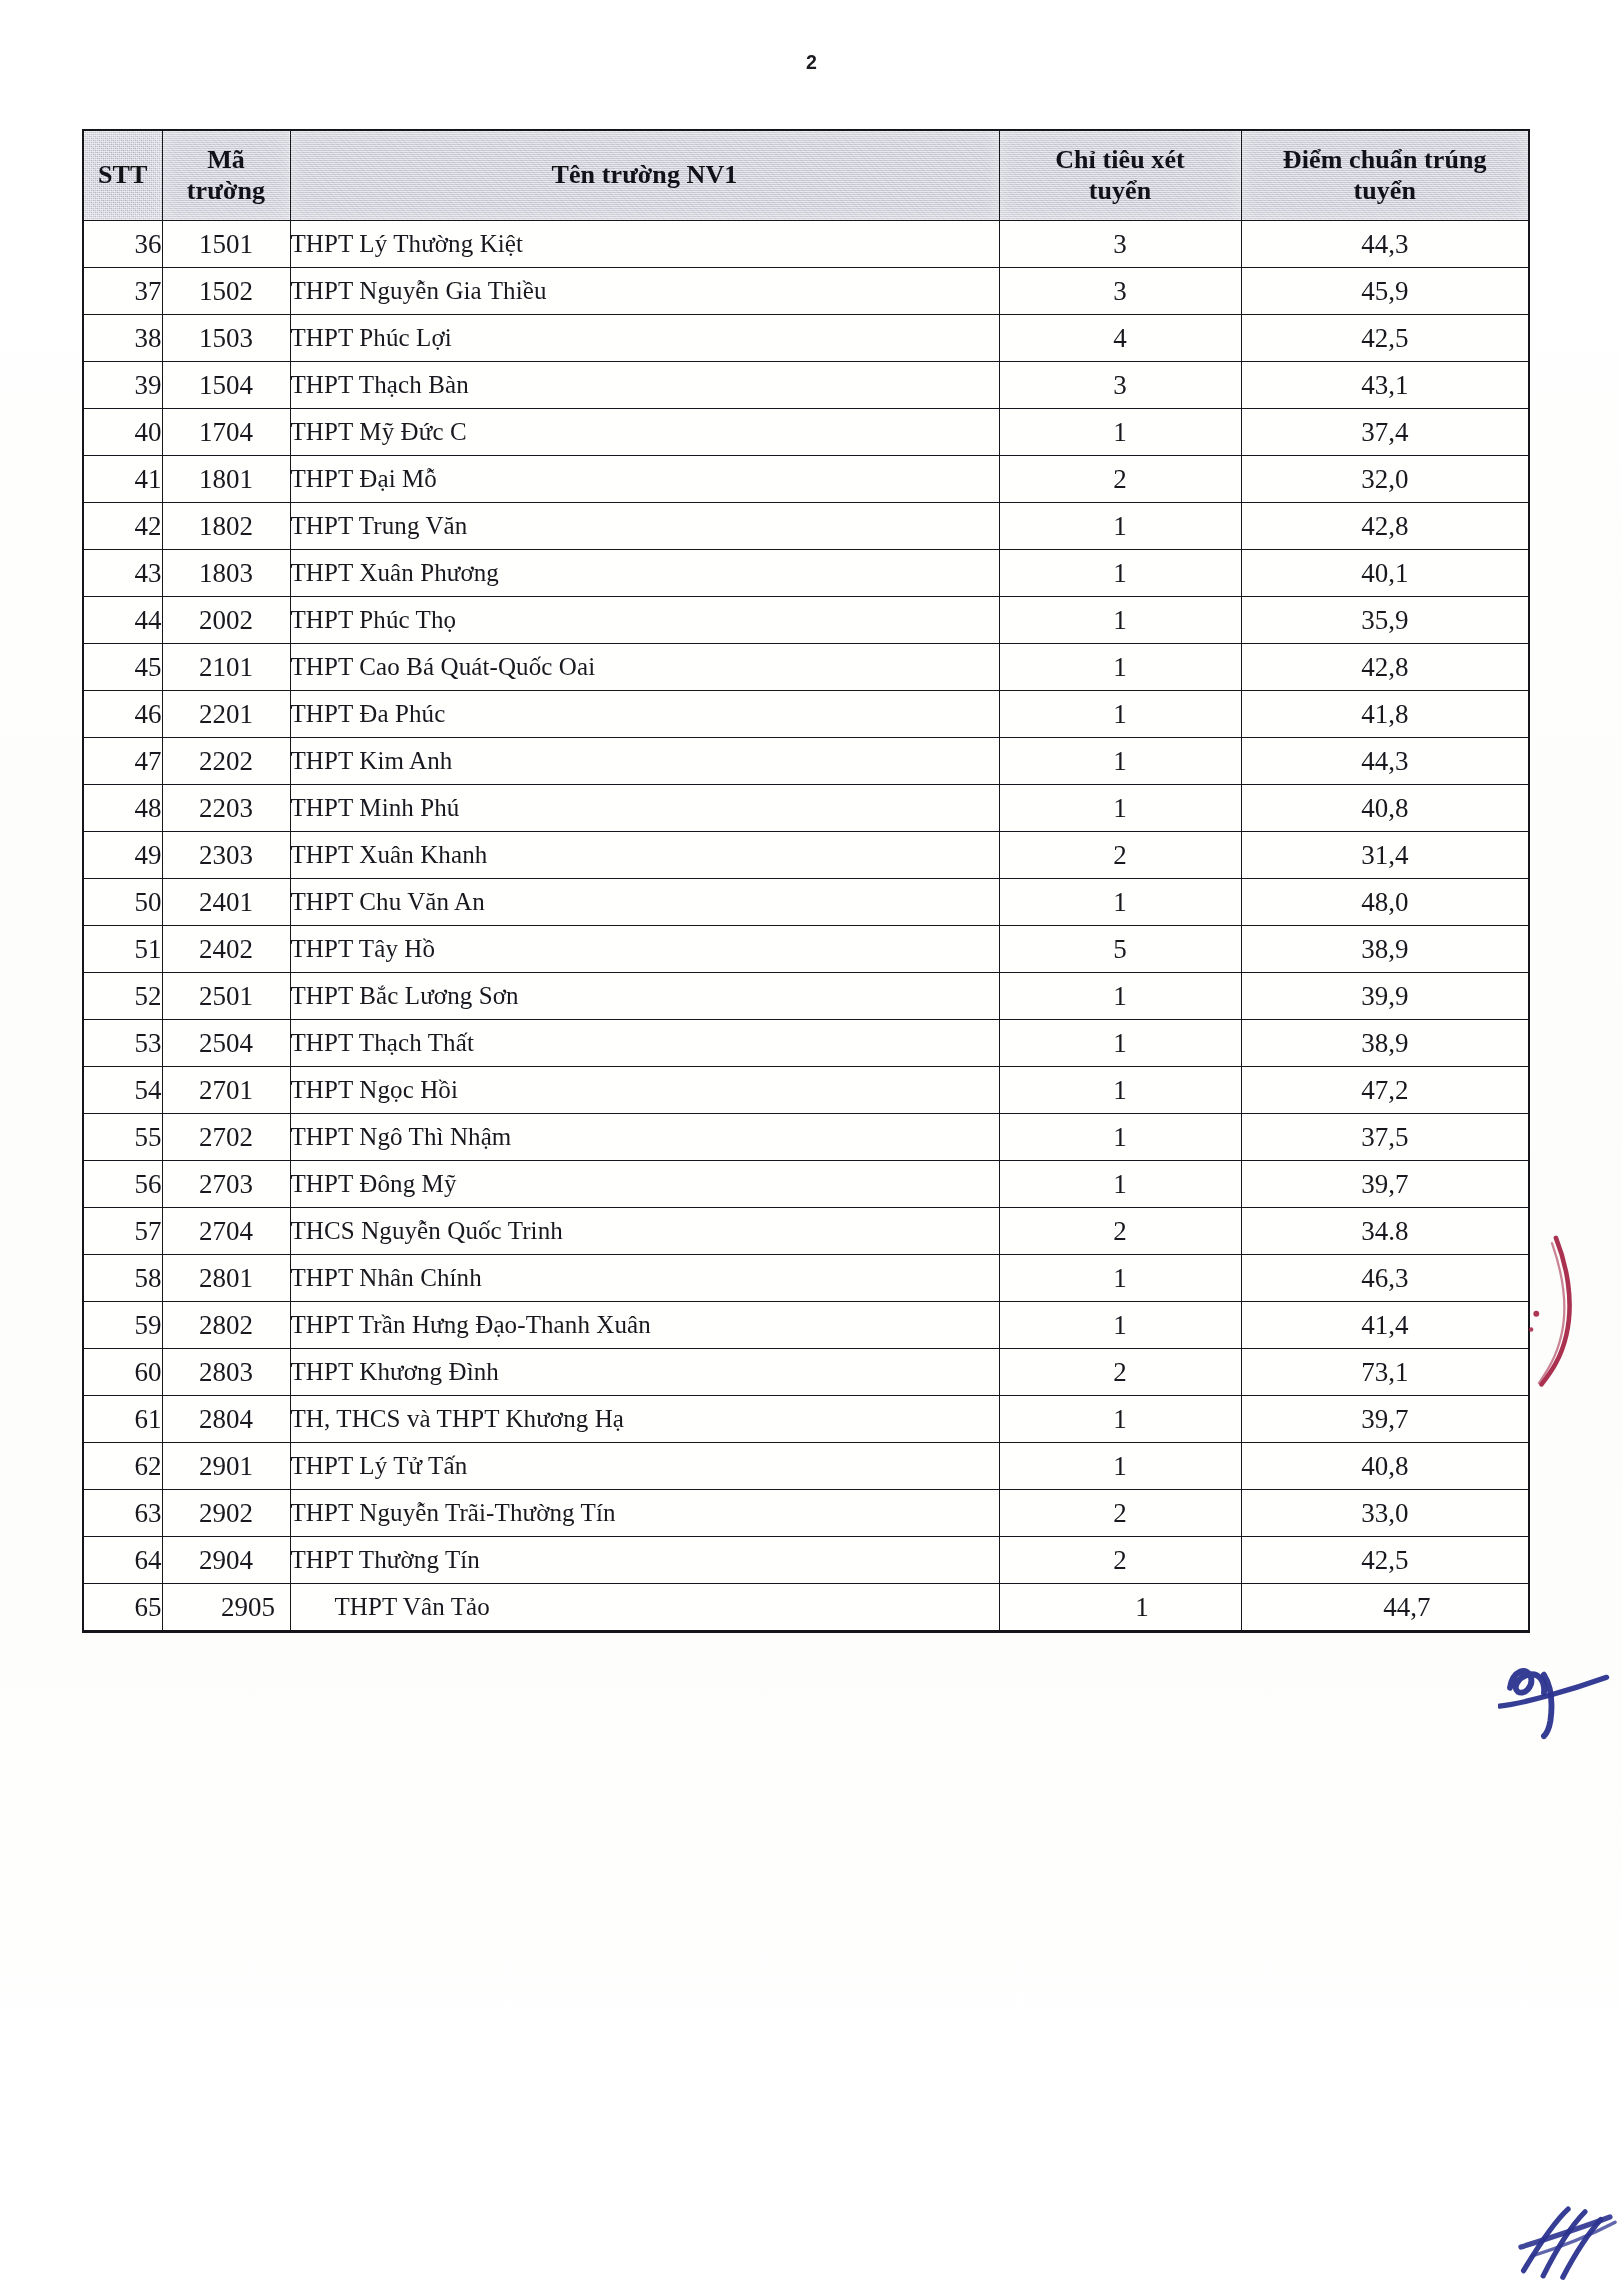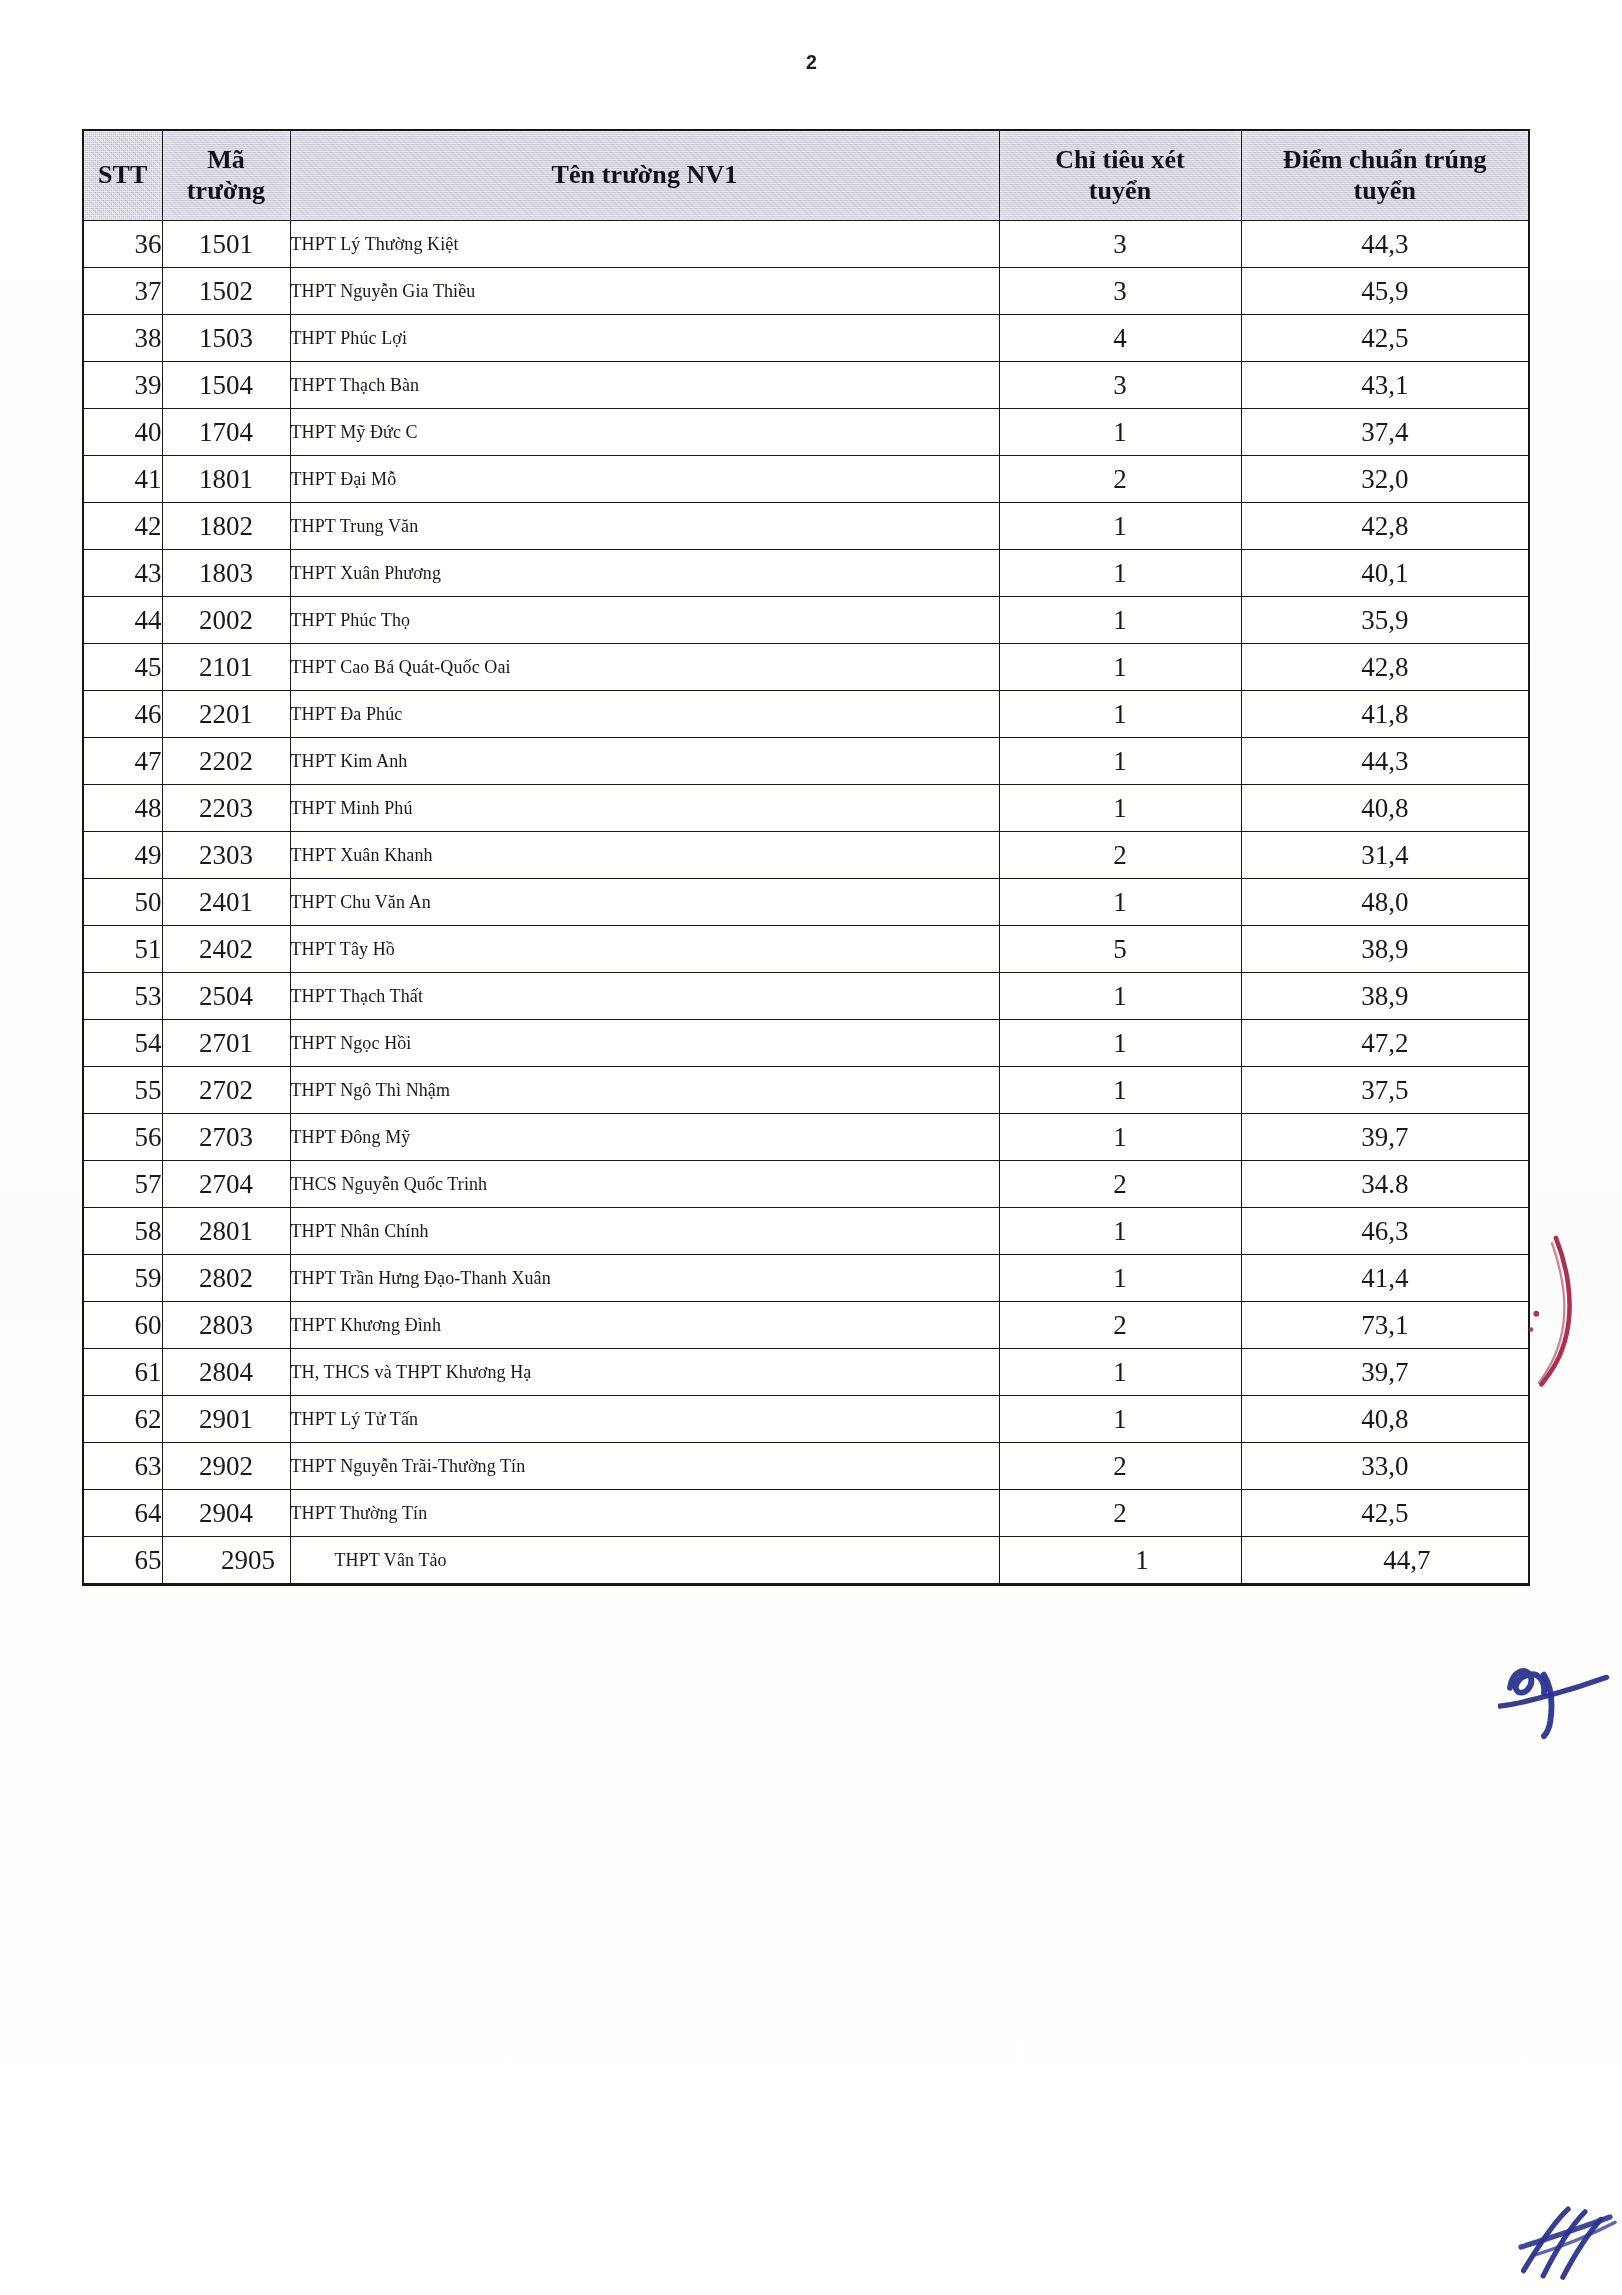--- a/index.html
+++ b/index.html
@@ -114,21 +114,21 @@
     font-size: 27px;
     margin-left: 32px;
   }
   td.code {
     text-align: center;
     font-size: 27px;
   }
   td.name {
     text-align: left;
     padding-left: 11.8px;
-    font-size: 18px;
+    font-size: 25px;
     letter-spacing: 0.1px;
   }
   td.quota {
     text-align: center;
     font-size: 27px;
   }
   td.score {
     text-align: center;
     font-size: 27px;
   }
@@ -310,20 +310,27 @@
           <td class="score">48,0</td>
         </tr>
         <tr>
           <td class="stt">51</td>
           <td class="code">2402</td>
           <td class="name">THPT Tây Hồ</td>
           <td class="quota">5</td>
           <td class="score">38,9</td>
         </tr>
         <tr>
+          <td class="stt">52</td>
+          <td class="code">2501</td>
+          <td class="name">THPT Bắc Lương Sơn</td>
+          <td class="quota">1</td>
+          <td class="score">39,9</td>
+        </tr>
+        <tr>
           <td class="stt">53</td>
           <td class="code">2504</td>
           <td class="name">THPT Thạch Thất</td>
           <td class="quota">1</td>
           <td class="score">38,9</td>
         </tr>
         <tr>
           <td class="stt">54</td>
           <td class="code">2701</td>
           <td class="name">THPT Ngọc Hồi</td>

